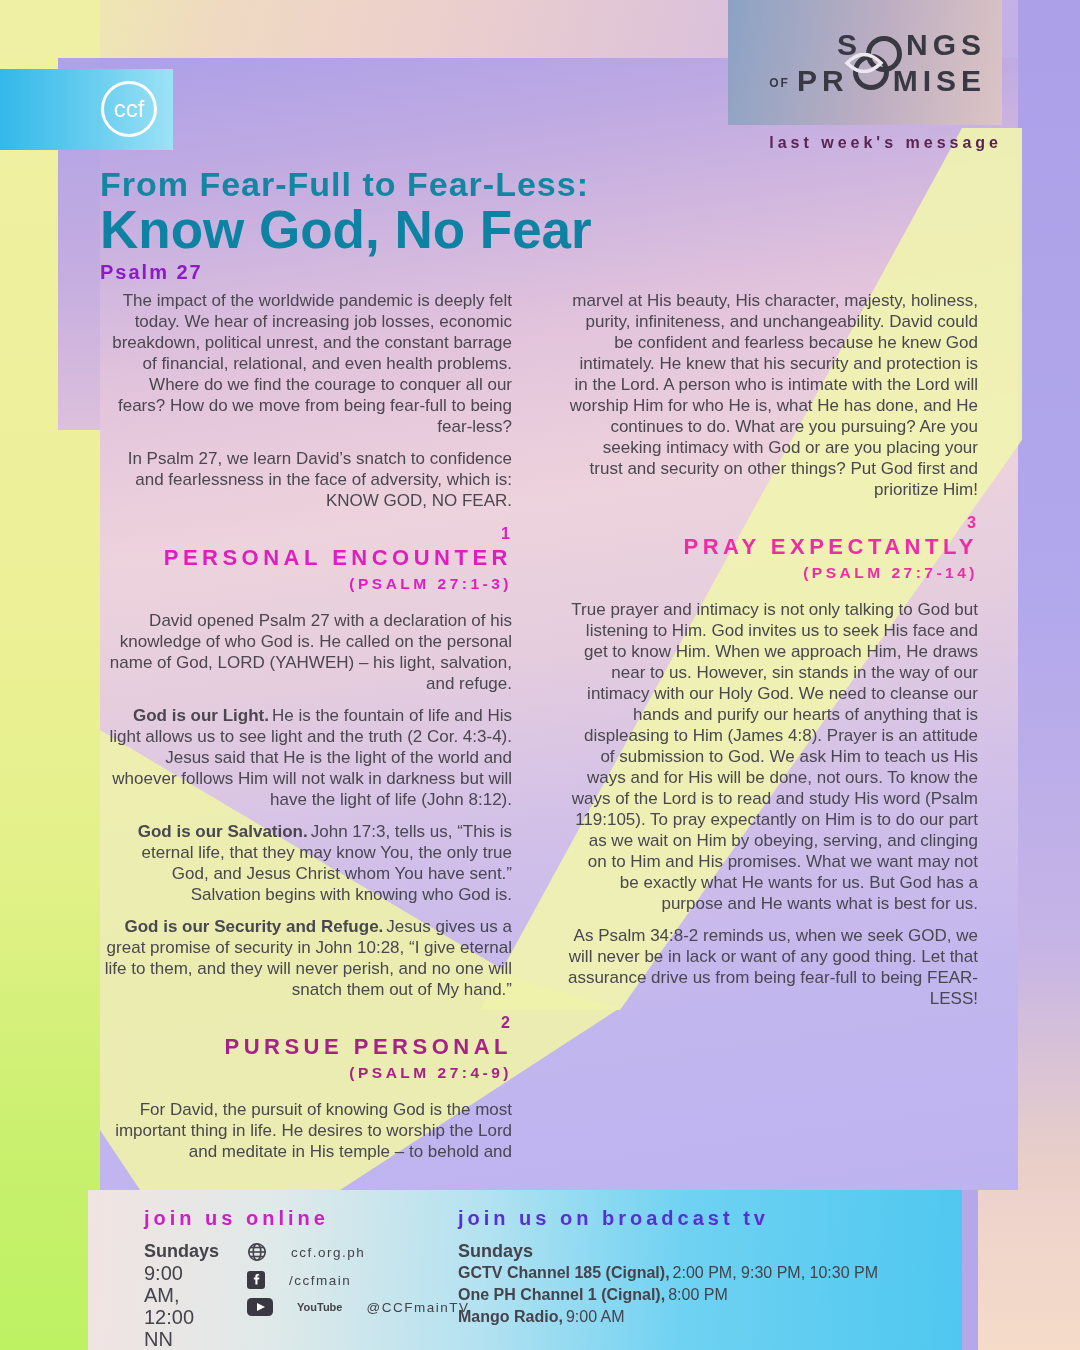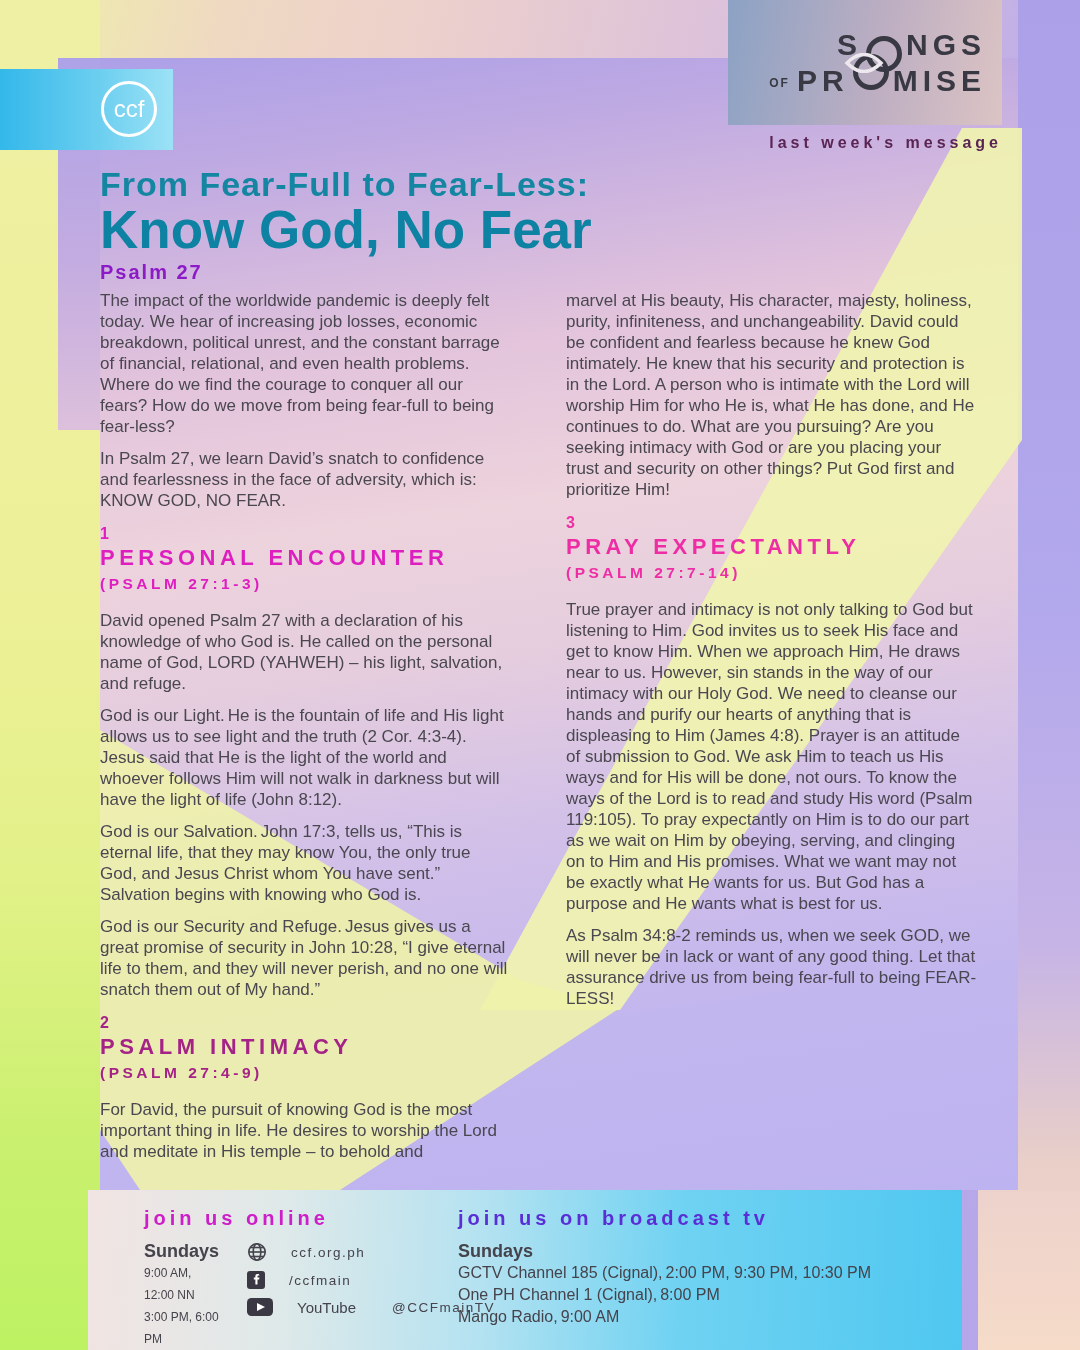--- a/index.html
+++ b/index.html
@@ -45,46 +45,46 @@
     font-size:16px;font-weight:bold;letter-spacing:4px;}
 
   
   .headline{position:absolute;left:100px;top:166px;}
   .kicker{color:#1486a2;font-weight:bold;font-size:34px;letter-spacing:1px;line-height:36px;}
   .big-title{color:#0d82a2;font-weight:bold;font-size:53px;letter-spacing:0px;line-height:56px;}
   .psalm{color:#8c1ac6;font-weight:bold;font-size:20px;letter-spacing:2px;margin-top:3px;}
 
   
   .cols{position:absolute;left:100px;top:290px;width:878px;display:flex;gap:54px;
-    color:#4a4750;font-size:17px;line-height:21px;}
+    color:#4a4750;font-size:17px;line-height:21px;text-align:right;}
   .col{width:416px;}
   .col p{margin:0 0 11px 0;}
-  .lead{font-weight:normal;margin-right:3px;}
+  .lead{font-weight:bold;margin-right:3px;}
   .sec-head{margin-top:14px;}
   .sec-num{font-weight:bold;font-size:16px;letter-spacing:2px;line-height:18px;}
   .sec-name{font-weight:bold;font-size:22px;letter-spacing:4.5px;line-height:26px;margin-top:2px;}
   .sec-ref{font-weight:bold;font-size:15.5px;letter-spacing:3.5px;line-height:20px;margin:3px 0 16px 0;}
   .c1{color:#df1ec0;} .c2{color:#a52287;} .c3{color:#ee2da4;}
 
   
   .footer{position:absolute;left:88px;top:1190px;width:874px;height:160px;
     background:linear-gradient(93deg,#f1e4e2 0%,#dfe9e9 22%,#b4e2f1 45%,#6fd2f2 68%,#4fc7f0 100%);
     display:flex;color:#45434b;}
   .f-online{flex:none;width:364px;padding:17px 0 0 56px;}
   .f-broadcast{flex:none;padding:17px 0 0 6px;}
   .f-head{font-weight:bold;font-size:20px;letter-spacing:4px;}
   .f-head-online{color:#cd1ec9;}
   .f-head-broadcast{color:#5a2ed6;}
   .f-day{font-weight:bold;font-size:18px;margin-top:10px;line-height:22px;}
-  .f-times{font-size:12px;line-height:22px;}
+  .f-times{font-size:20px;line-height:22px;}
   .f-flex{display:flex;}
   .f-links{margin-top:12px;margin-left:28px;}
   .f-link{display:flex;align-items:center;gap:24px;margin-bottom:9px;font-size:13.5px;letter-spacing:1.5px;}
   .f-row{font-size:16px;line-height:22px;}
-  .yt-word{font-weight:normal;font-size:15px;letter-spacing:0;margin-right:12px;}
+  .yt-word{font-weight:bold;font-size:11px;letter-spacing:0;margin-right:0;}
   .icon{flex:none;display:flex;align-items:center;justify-content:center;}
 </style>
 </head>
 <body>
 
 <div id="page">
 
   <div class="bg-base"></div>
   <div class="bg-left-strip"></div>
   <div class="bg-right-strip"></div>
@@ -138,21 +138,21 @@
         <div class="sec-name c1">PERSONAL ENCOUNTER</div>
         <div class="sec-ref c1">(PSALM 27:1-3)</div>
       </div>
       <p><span>David opened Psalm 27 with a declaration of his knowledge of who God is. He called on the personal name of God, LORD (YAHWEH) – his light, salvation, and refuge.</span></p>
       <p><span class="lead">God is our Light.</span><span>He is the fountain of life and His light allows us to see light and the truth (2 Cor. 4:3-4). Jesus said that He is the light of the world and whoever follows Him will not walk in darkness but will have the light of life (John 8:12).</span></p>
       <p><span class="lead">God is our Salvation.</span><span>John 17:3, tells us, “This is eternal life, that they may know You, the only true God, and Jesus Christ whom You have sent.” Salvation begins with knowing who God is.</span></p>
       <p><span class="lead">God is our Security and Refuge.</span><span>Jesus gives us a great promise of security in John 10:28, “I give eternal life to them, and they will never perish, and no one will snatch them out of My hand.”</span></p>
 
       <div class="sec-head">
         <div class="sec-num c2">2</div>
-        <div class="sec-name c2">PSALM INTIMACY</div>
+        <div class="sec-name c2">PURSUE PERSONAL</div>
         <div class="sec-ref c2">(PSALM 27:4-9)</div>
       </div>
       <p><span>For David, the pursuit of knowing God is the most important thing in life. He desires to worship the Lord and meditate in His temple – to behold and</span></p>
     </div>
 
     <div class="col">
       <p>marvel at His beauty, His character, majesty, holiness, purity, infiniteness, and unchangeability. David could be confident and fearless because he knew God intimately. He knew that his security and protection is in the Lord. A person who is intimate with the Lord will worship Him for who He is, what He has done, and He continues to do. What are you pursuing? Are you seeking intimacy with God or are you placing your trust and security on other things? Put God first and prioritize Him!</p>
 
       <div class="sec-head">
         <div class="sec-num c3">3</div>

